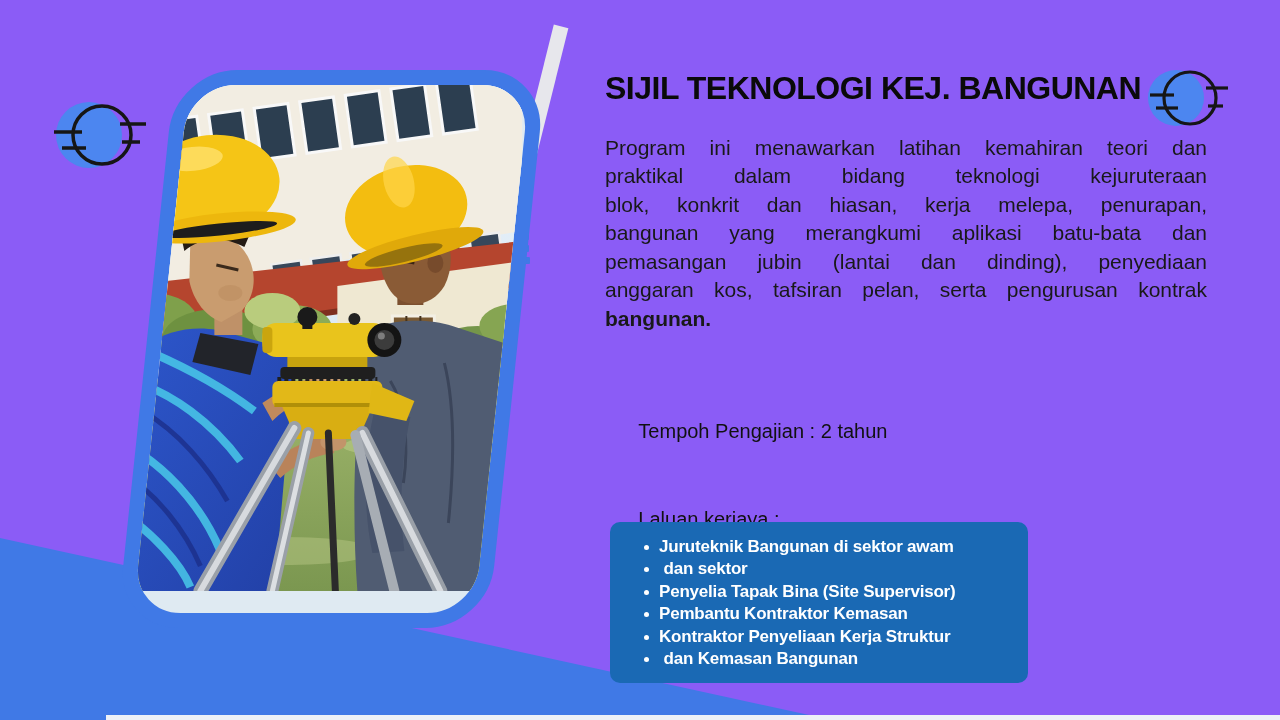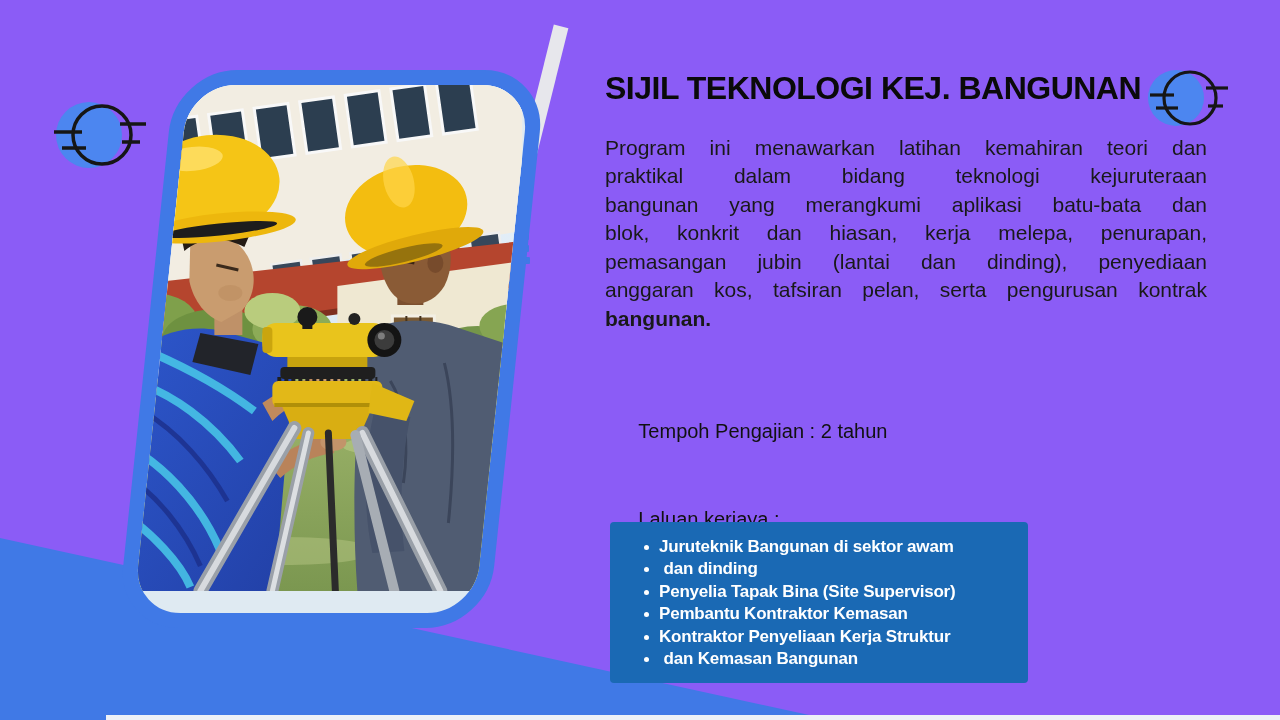--- a/index.html
+++ b/index.html
@@ -41,21 +41,21 @@
   .par-line{font-size:21px;line-height:28.45px;text-align:justify;text-align-last:justify;
             white-space:nowrap;}
   .par-line.last{text-align-last:left;font-weight:bold;}
   .info-line{position:absolute;left:0;font-size:20px;color:#111111;white-space:pre-wrap;}
   .info-line .lbl{font-weight:normal;}
   .duration-line{top:397px;}
   .careers-line{top:485px;}
 
   
   .careers-box{position:absolute;left:610px;top:522px;width:418px;height:161px;
-               background:#1a69b4;border-radius:4px;box-sizing:border-box;
+               background:#1a69b4;border-radius:10px;box-sizing:border-box;
                padding:14px 18px 0 34px;z-index:4;}
   .bullet-row{display:flex;align-items:flex-start;height:22.4px;}
   .bullet-dot{width:5px;height:5px;border-radius:50%;background:#ffffff;margin:9px 10px 0 0;flex:0 0 auto;}
   .bullet-label{font-size:17px;font-weight:bold;color:#ffffff;line-height:22.4px;
                 white-space:pre;letter-spacing:-0.2px;}
 </style>
 </head>
 <body>
 
 <div class="slide">
@@ -228,22 +228,22 @@
         <line x1="4" y1="27" x2="28" y2="27"></line>
         <line x1="10" y1="40" x2="32" y2="40"></line>
         <line x1="60" y1="20" x2="82" y2="20"></line>
         <line x1="62" y1="38" x2="77" y2="38"></line>
       </g>
     </svg>
 
     <div class="paragraph">
       <div class="par-line">Program ini menawarkan latihan kemahiran teori dan</div>
       <div class="par-line">praktikal dalam bidang teknologi kejuruteraan</div>
+      <div class="par-line">blok, konkrit dan hiasan, kerja melepa, penurapan,</div>
       <div class="par-line">bangunan yang merangkumi aplikasi batu-bata dan</div>
-      <div class="par-line">blok, konkrit dan hiasan, kerja melepa, penurapan,</div>
       <div class="par-line">pemasangan jubin (lantai dan dinding), penyediaan</div>
       <div class="par-line">anggaran kos, tafsiran pelan, serta pengurusan kontrak</div>
       <div class="par-line last">bangunan.</div>
     </div>
 
     <div class="info-line duration-line">
       <span class="lbl">Tempoh Pengajian</span><span> : 2 tahun</span>
     </div>
 
     <div class="info-line careers-line">
@@ -251,21 +251,21 @@
     </div>
   </div>
 
   <div class="careers-box">
     <div class="bullet-row">
       <span class="bullet-dot"></span>
       <span class="bullet-label">Juruteknik Bangunan di sektor awam</span>
     </div>
     <div class="bullet-row">
       <span class="bullet-dot"></span>
-      <span class="bullet-label"> dan dinding</span>
+      <span class="bullet-label"> dan sektor</span>
     </div>
     <div class="bullet-row">
       <span class="bullet-dot"></span>
       <span class="bullet-label">Penyelia Tapak Bina (Site Supervisor)</span>
     </div>
     <div class="bullet-row">
       <span class="bullet-dot"></span>
       <span class="bullet-label">Pembantu Kontraktor Kemasan</span>
     </div>
     <div class="bullet-row">

